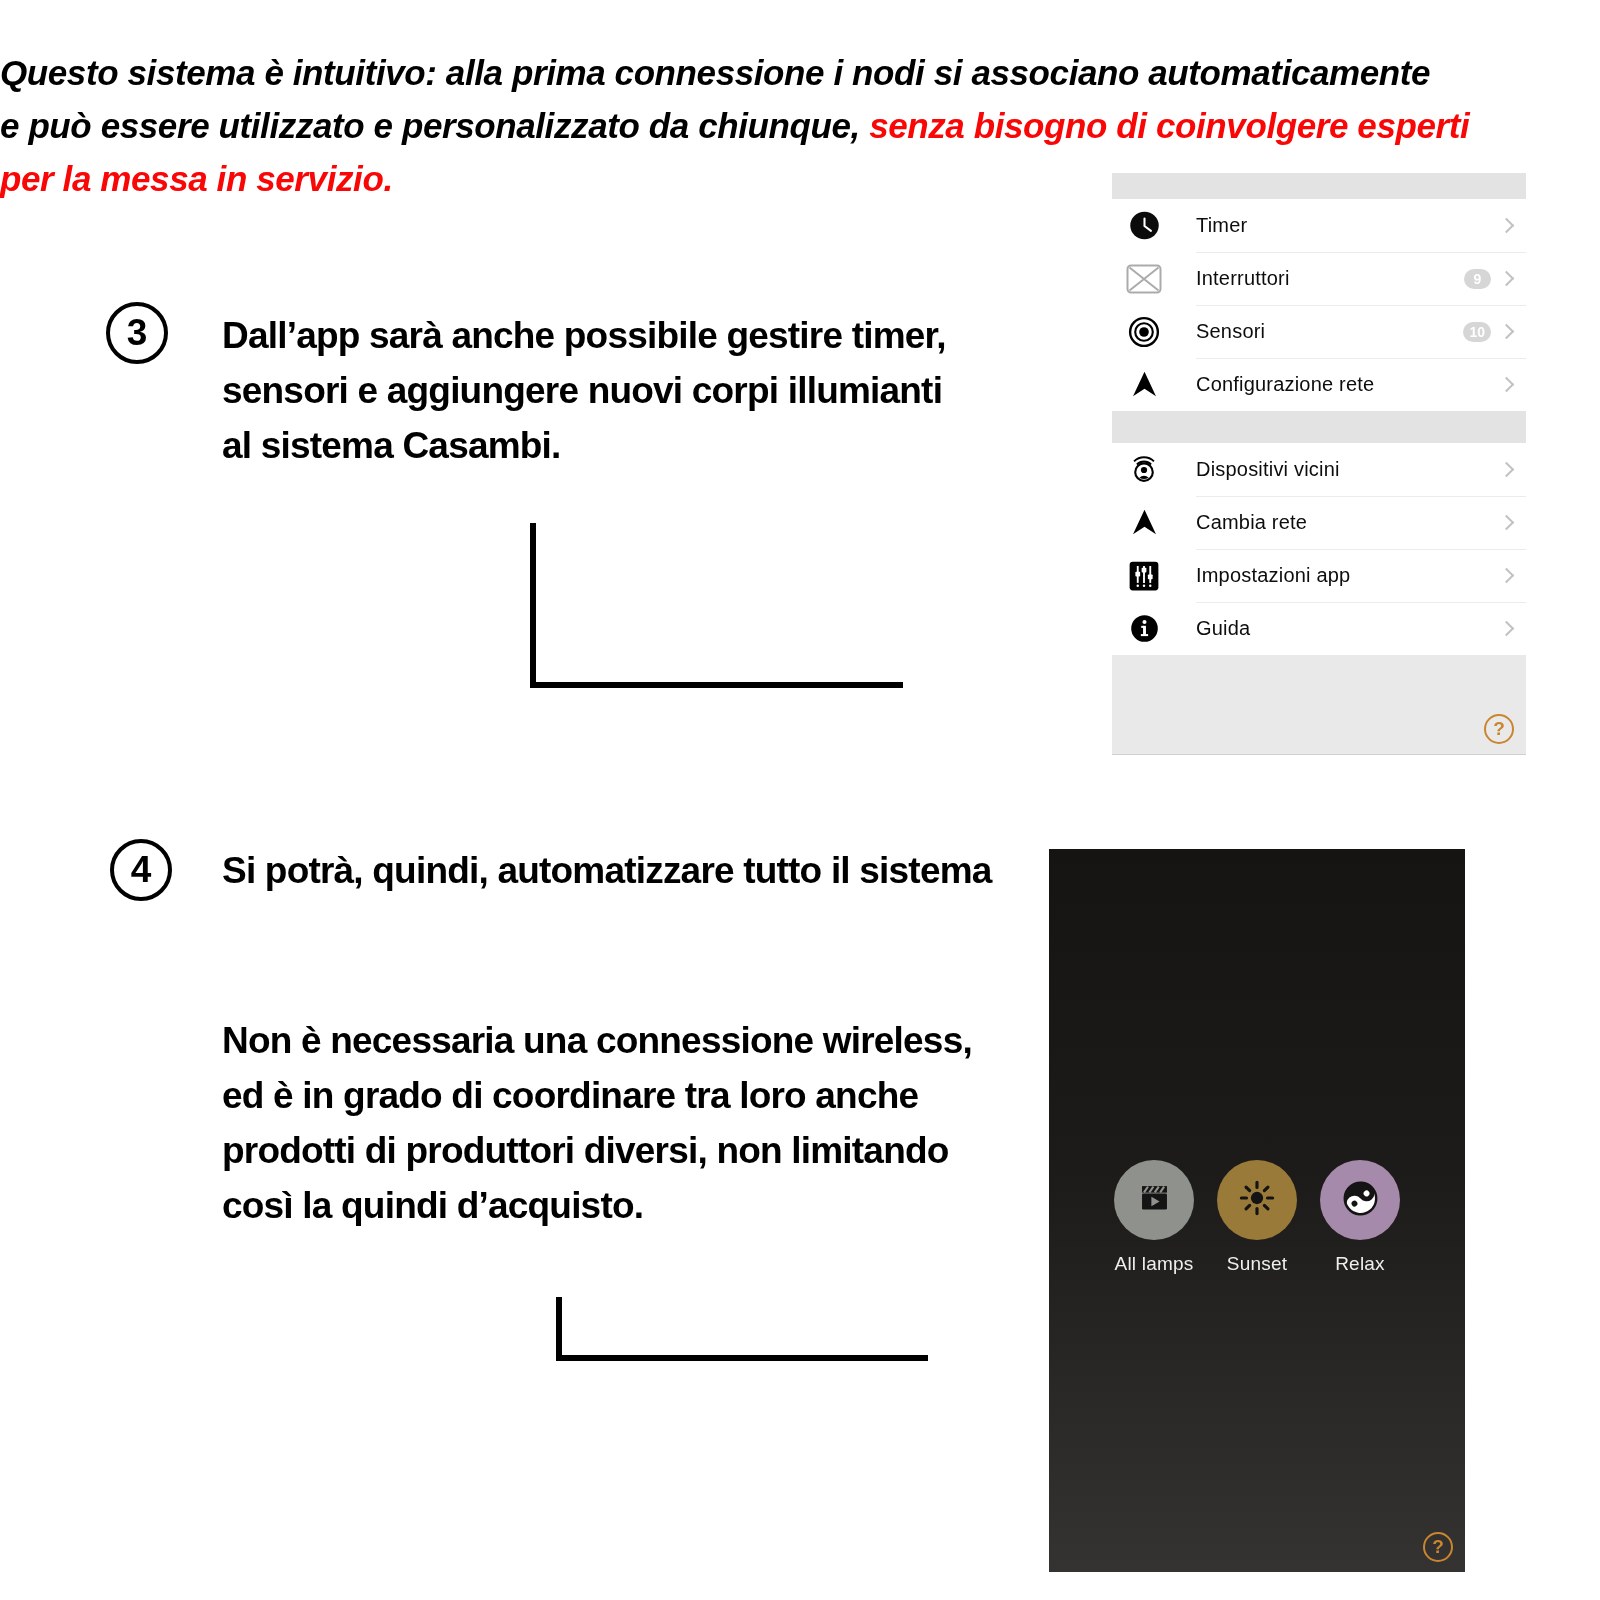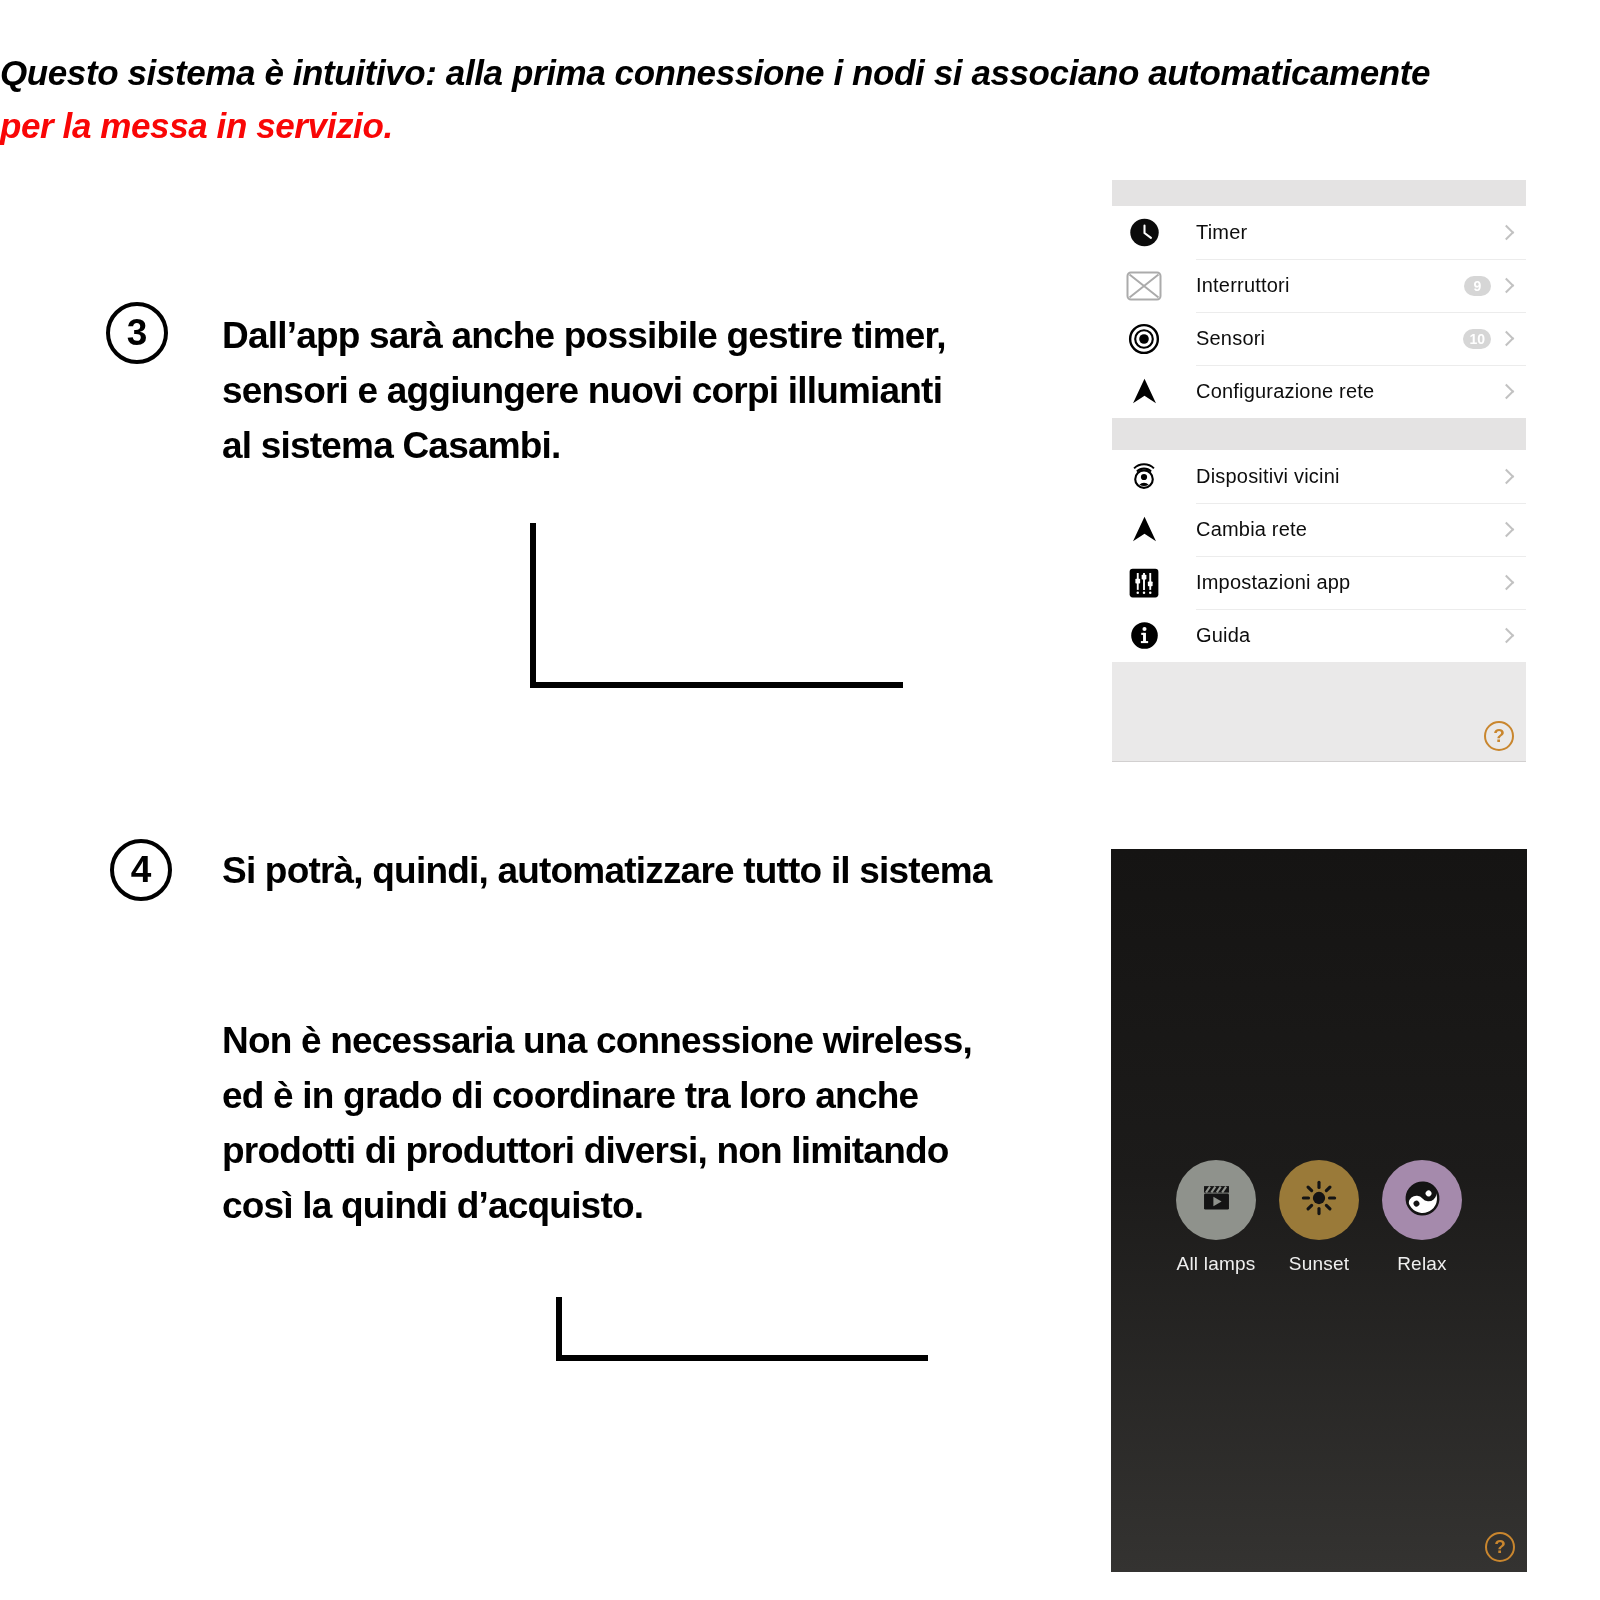--- a/index.html
+++ b/index.html
@@ -48,21 +48,21 @@
   .bracket {
     position:absolute;
     border-left:6px solid #000;
     border-bottom:6px solid #000;
   }
   #bracket1 { left:530px; top:523px; width:373px; height:165px; }
   #bracket2 { left:556px; top:1297px; width:372px; height:64px; }
 
   
   .settings-panel {
-    position:absolute; left:1112px; top:180px; width:414px; height:578px;
+    position:absolute; left:1112px; top:173px; width:414px; height:578px;
     background:#ef4444;
     font-family:"Liberation Sans", sans-serif;
   }
   .gray-bar   { height:26px; background:#e4e3e3; }
   .gray-band  { height:32px; background:#e4e3e3; }
   .panel-footer {
     height:100px; background:#eae9e9;
     border-bottom:1px solid #d2d0d0;
     position:relative;
   }
@@ -94,21 +94,21 @@
   .help-btn {
     position:absolute; right:12px; bottom:10px;
     width:30px; height:30px; border-radius:50%;
     border:2px solid #c9862e; color:#c9862e;
     display:flex; align-items:center; justify-content:center;
     font-size:19px; font-weight:600;
   }
 
   
   .scenes-panel {
-    position:absolute; left:1111px; top:849px; width:416px; height:723px;
+    position:absolute; left:1049px; top:849px; width:416px; height:723px;
     background:linear-gradient(180deg,#151413 0%, #1c1b1a 45%, #343331 100%);
   }
   .scenes-row {
     position:absolute; top:311px; left:0; right:0;
     display:flex; justify-content:center; gap:23px;
   }
   .scene { width:80px; display:flex; flex-direction:column; align-items:center; }
   .scene-circle {
     width:80px; height:80px; border-radius:50%;
     display:flex; align-items:center; justify-content:center;
@@ -116,20 +116,21 @@
   .scene-label {
     margin-top:13px; font-size:19px; color:#efefef;
     white-space:nowrap; letter-spacing:0.2px;
   }
 </style>
 </head>
 <body>
 
 <div class="intro">
   <div><span>Questo sistema è intuitivo: alla prima connessione i nodi si associano automaticamente</span></div>
+  <div><span>e può essere utilizzato e personalizzato da chiunque,</span><span class="red"> senza bisogno di coinvolgere esperti</span></div>
   <div class="red"><span>per la messa in servizio.</span></div>
 </div>
 
 <div class="step-circle" id="circle3">
   <span>3</span>
 </div>
 <div class="step-text" id="text3">
   <div>Dall’app sarà anche possibile gestire timer,</div>
   <div>sensori e aggiungere nuovi corpi illumianti</div>
   <div>al sistema Casambi.</div>

